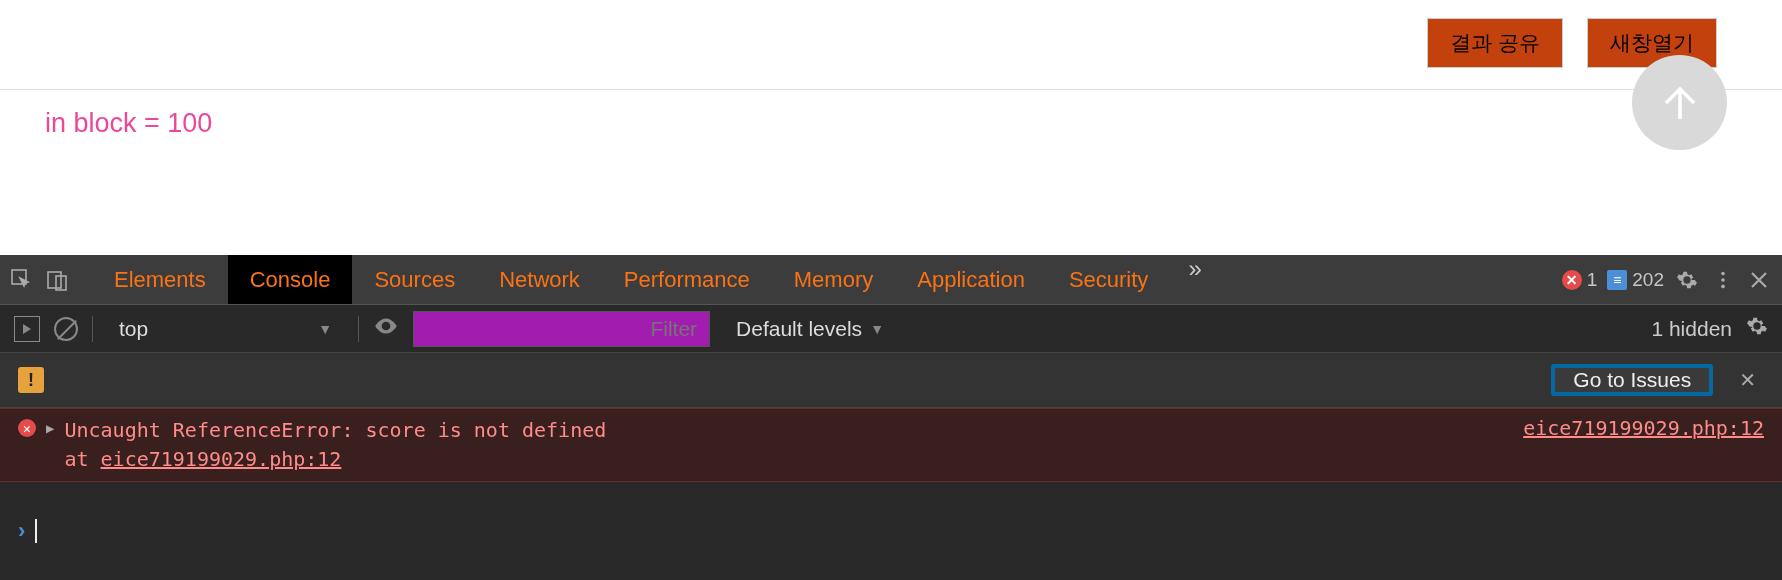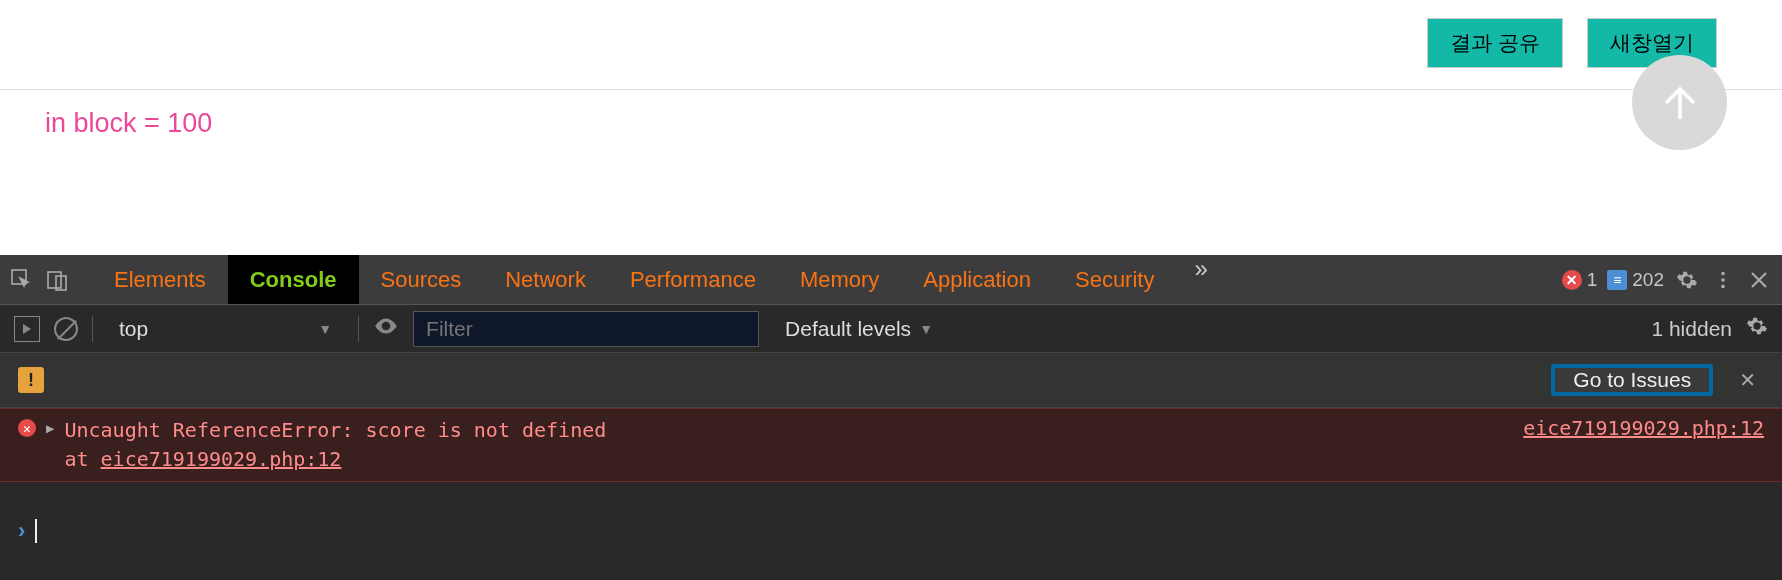--- a/index.html
+++ b/index.html
@@ -19,21 +19,21 @@
     }
     .top-buttons {
       position: absolute;
       right: 65px;
       top: 18px;
       display: flex;
       gap: 24px;
     }
     .top-btn {
       border: 1px solid #ccc;
-      background: #14b8a6;
+      background: #c2410c;
       padding: 10px 22px;
       font-size: 21px;
       cursor: pointer;
     }
     .content-area {
       flex: 0 0 165px;
       padding: 18px 45px;
       font-size: 27px;
       color: #ec4899;
       position: relative;
@@ -93,22 +93,21 @@
     .dt-tab {
       padding: 0 22px;
       display: flex;
       align-items: center;
       cursor: pointer;
       color: #f97316;
       font-size: 22px;
     }
     .dt-tab.active {
       background: #000;
-      color: #84cc16;
-      font-weight: bold;
+      color: #f97316;
     }
     .dt-chevrons {
       padding: 0 18px;
       color: #ccc;
       cursor: pointer;
       font-size: 24px;
     }
     .dt-right {
       margin-left: auto;
       display: flex;
@@ -165,22 +164,22 @@
     }
     .divider { width:1px;height:26px;background:#555; }
     .context-select {
       display:flex;align-items:center;gap:170px;
       padding:4px 12px;cursor:pointer;
       color:#ddd;font-size:21px;
     }
     .ctx-tri { color:#888;font-size:14px; }
     .eye-icon { color:#888;cursor:pointer; }
     .filter-input {
-      background:#0f172a;border:1px solid #555;color:#ccc;
-      padding:5px 12px;font-size:21px;width:346px;height:36px;
+      background:#a21caf;border:1px solid #555;color:#ccc;
+      padding:5px 12px;font-size:21px;width:297px;height:36px;text-align:right;
     }
     .levels-select {
       display:flex;align-items:center;gap:8px;
       padding:4px 12px;cursor:pointer;color:#ddd;font-size:21px;
     }
     .hidden-count { margin-left:auto;color:#ccc;font-size:21px;display:flex;align-items:center;gap:14px; }
 
     .issues-bar {
       height:55px;background:#333;border-bottom:1px solid #444;
       display:flex;align-items:center;padding:0 18px;gap:18px;

